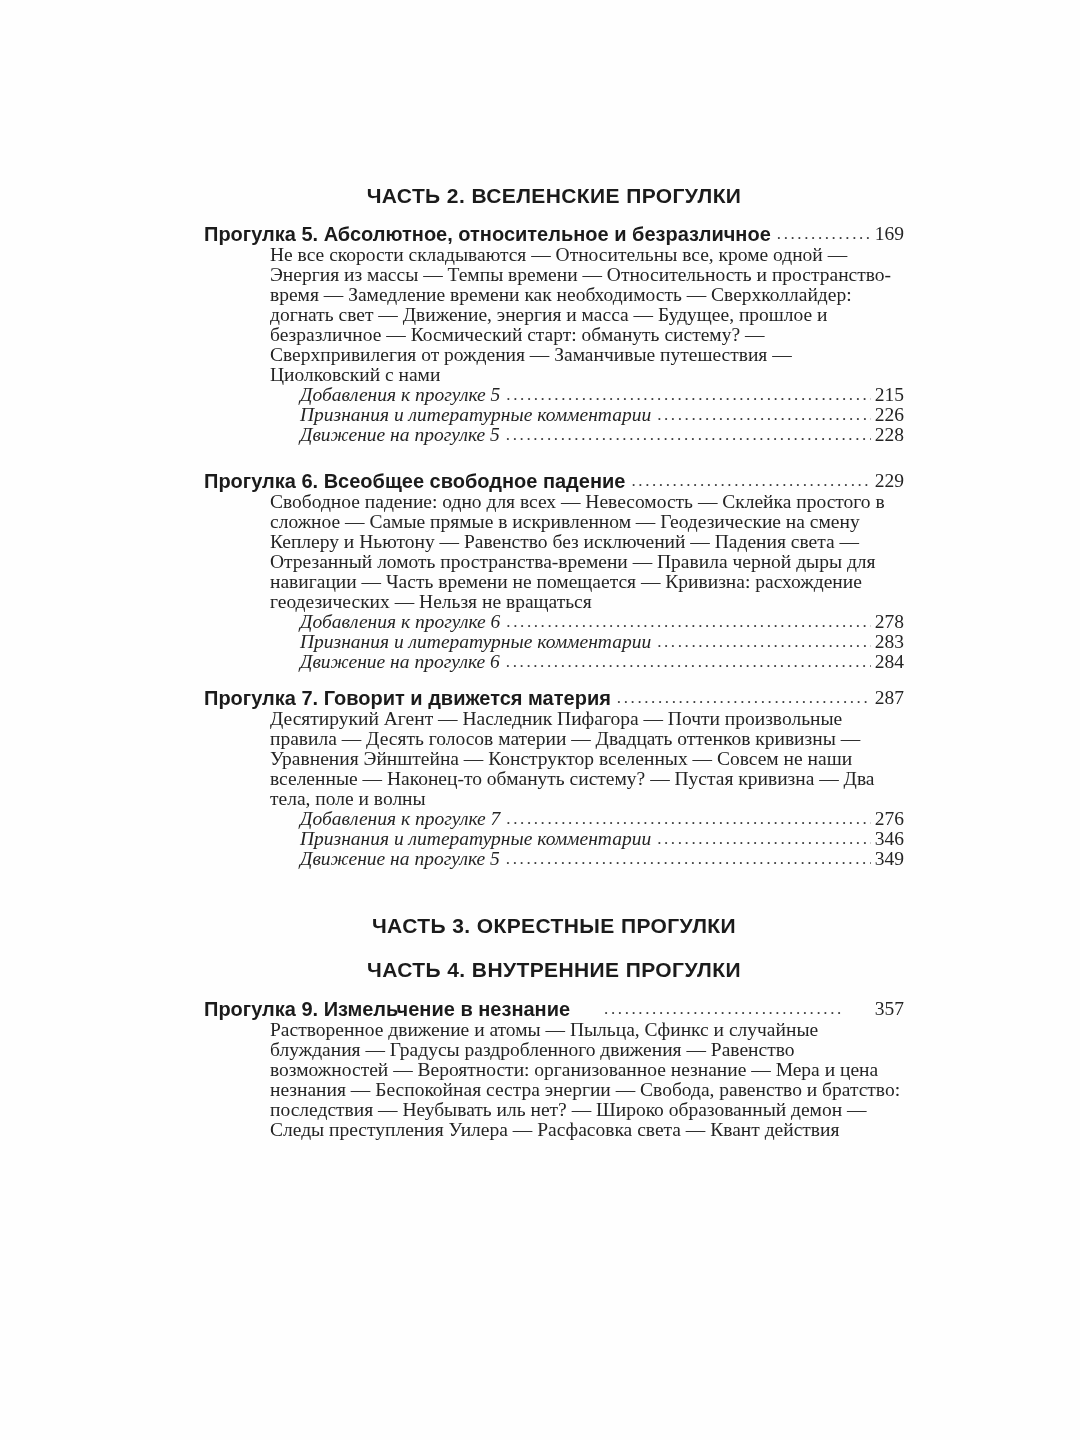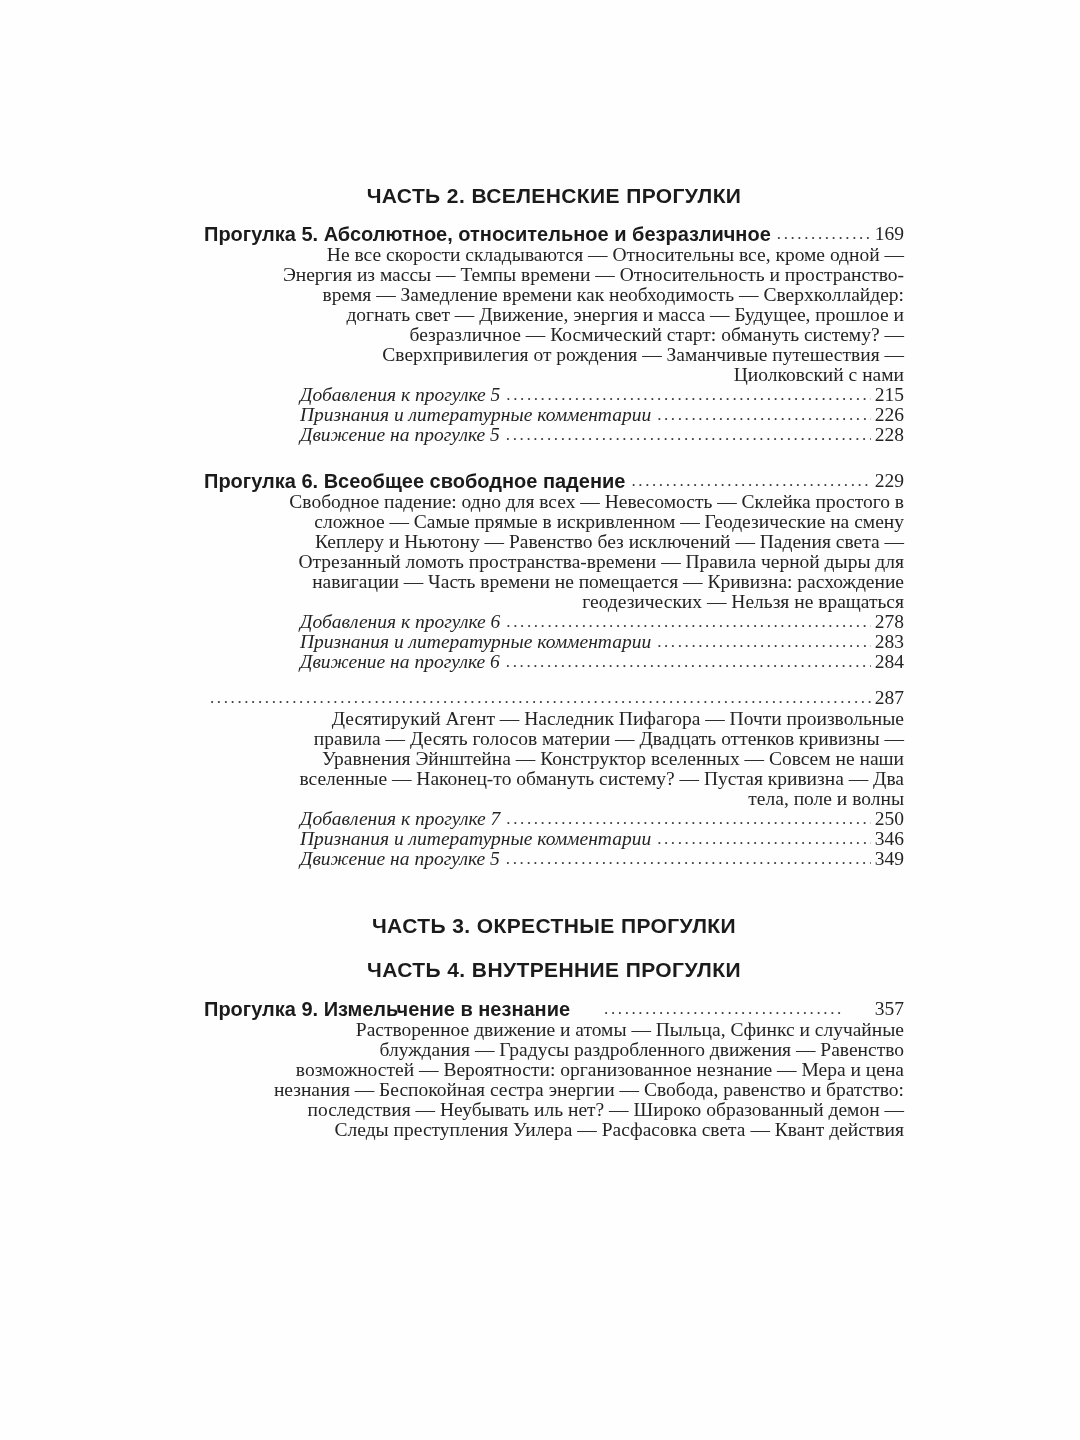--- a/index.html
+++ b/index.html
@@ -64,21 +64,21 @@
     white-space: nowrap;
   }
   .entry-desc {
     margin: 0;
     padding-left: 66px;
     width: 634px;
     box-sizing: content-box;
     font-size: 19.5px;
     line-height: 20px;
     color: #242424;
-    text-align: right;
+    text-align: left;
   }
   .sub-line {
     display: flex;
     align-items: flex-start;
     line-height: 20px;
     padding-left: 96px;
   }
   .sub-line .sub-title {
     font-style: italic;
     font-size: 19.5px;
@@ -145,28 +145,29 @@
       </div>
       <div class="sub-line">
         <span class="sub-title">Движение на прогулке 6</span>
         <span class="leader"></span>
         <span class="pagenum">284</span>
       </div>
     </div>
 
     <div>
       <div class="toc-line mt-entry-7">
+        <span class="entry-title">Прогулка 7. Говорит и движется материя</span>
         <span class="leader"></span>
         <span class="pagenum">287</span>
       </div>
       <p class="entry-desc">Десятирукий Агент — Наследник Пифагора — Почти произвольные правила — Десять голосов материи — Двадцать оттенков кривизны — Уравнения Эйнштейна — Конструктор вселенных — Совсем не наши вселенные — Наконец-то обмануть систему? — Пустая кривизна — Два тела, поле и волны</p>
       <div class="sub-line">
         <span class="sub-title">Добавления к прогулке 7</span>
         <span class="leader"></span>
-        <span class="pagenum">250</span>
+        <span class="pagenum">276</span>
       </div>
       <div class="sub-line">
         <span class="sub-title">Признания и литературные комментарии</span>
         <span class="leader"></span>
         <span class="pagenum">346</span>
       </div>
       <div class="sub-line">
         <span class="sub-title">Движение на прогулке 5</span>
         <span class="leader"></span>
         <span class="pagenum">349</span>

